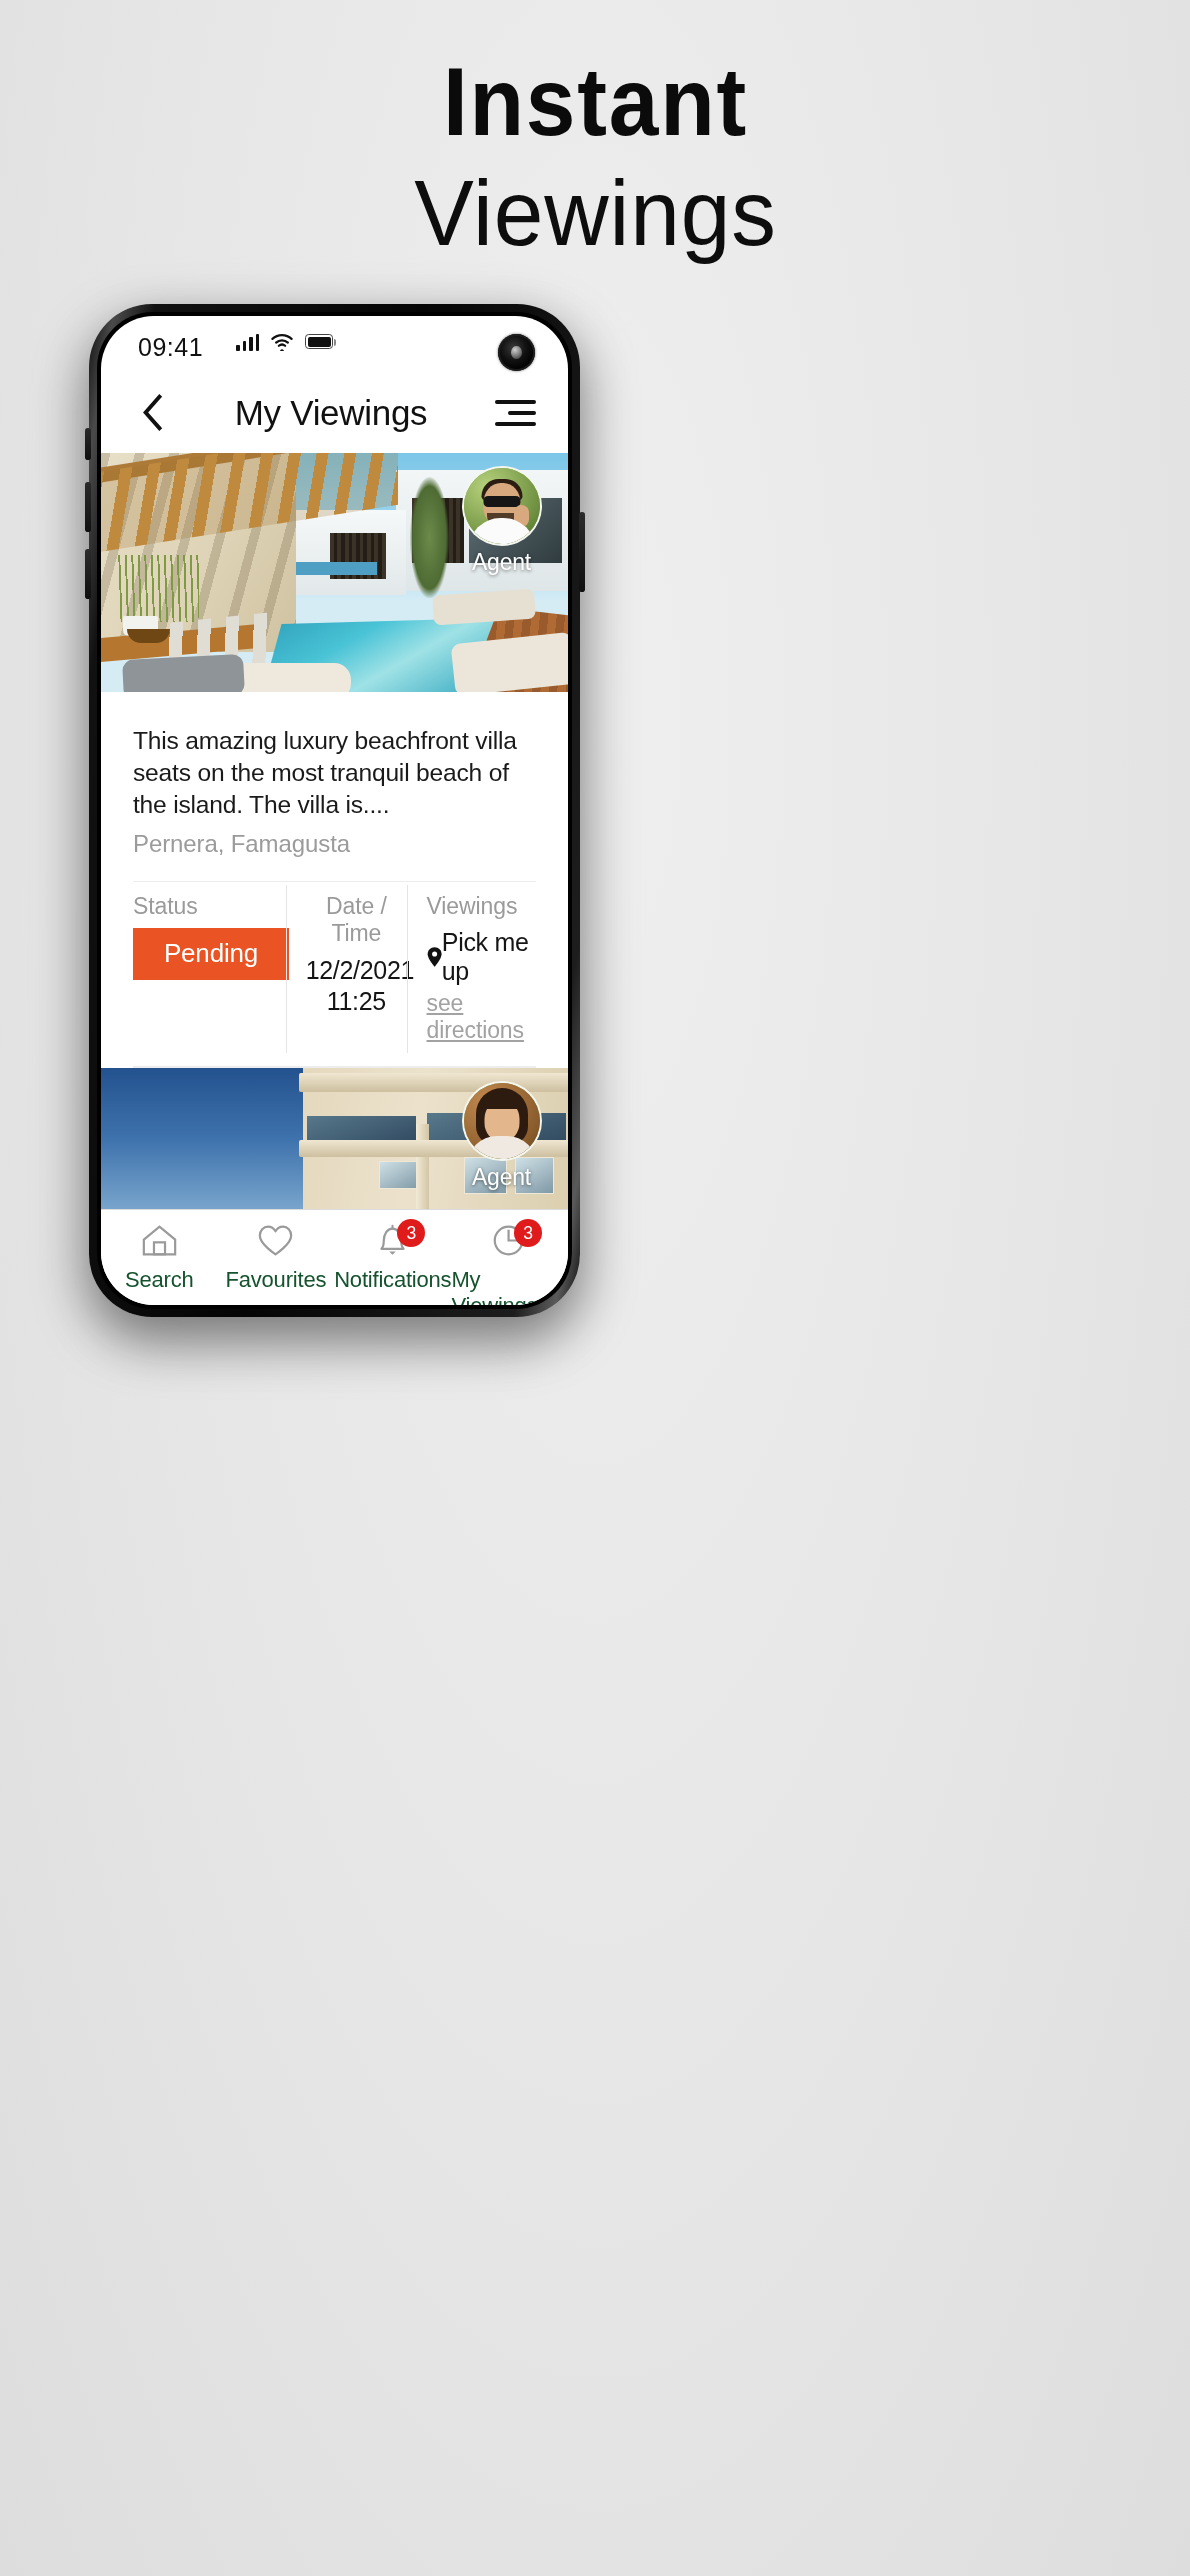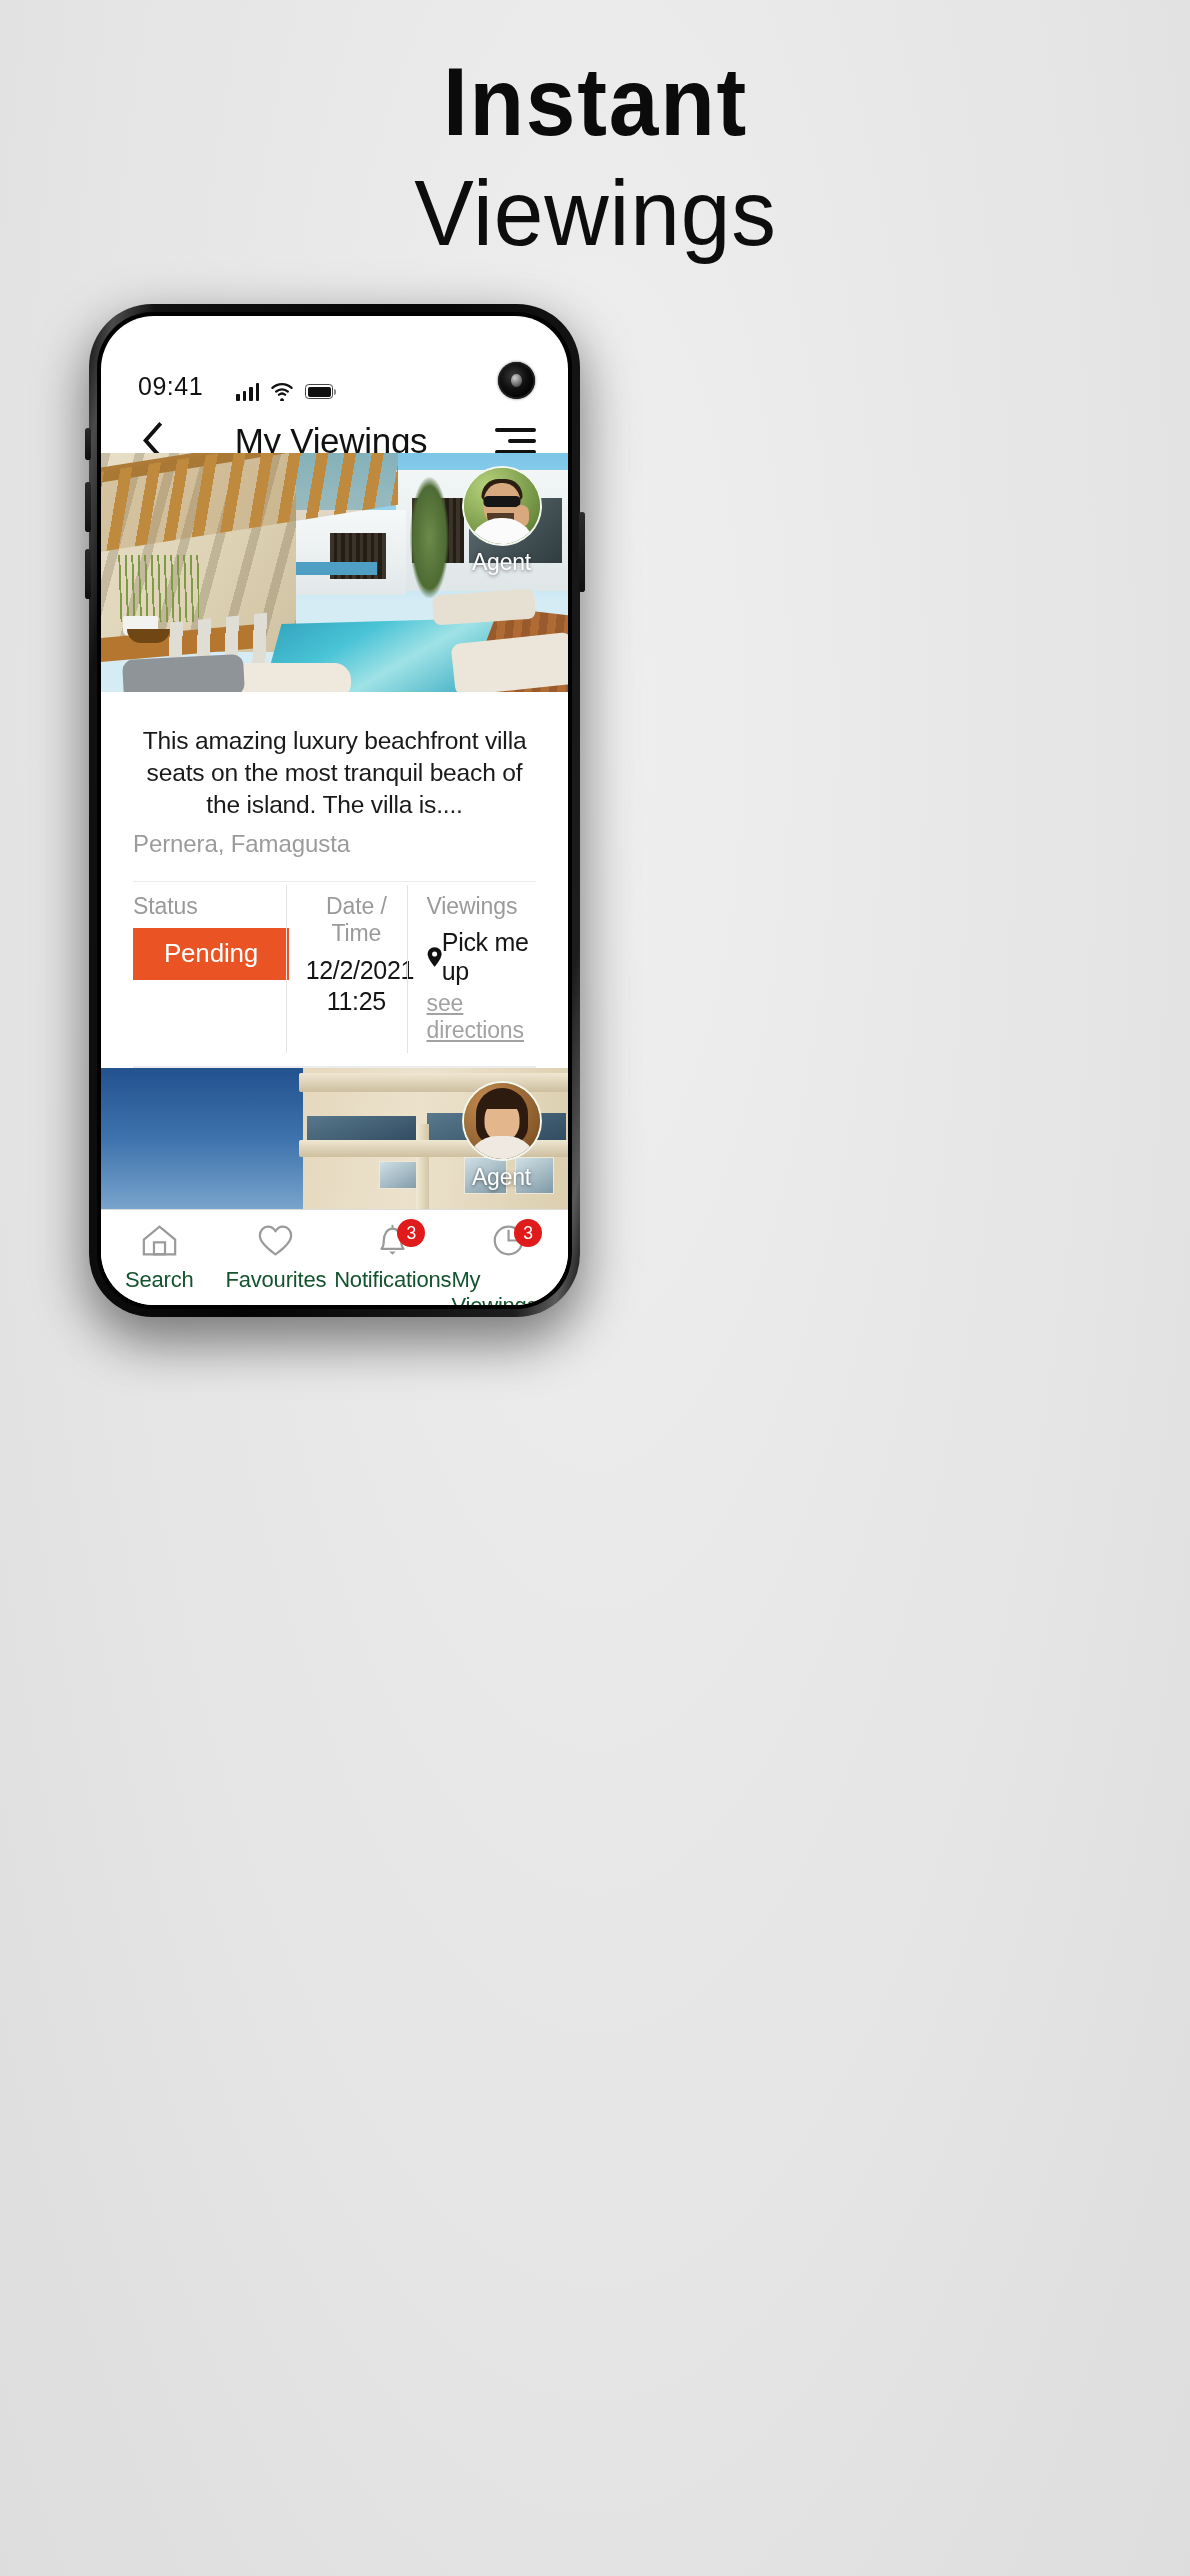--- a/index.html
+++ b/index.html
@@ -102,24 +102,23 @@
   .btn-side { position:absolute; background:linear-gradient(180deg,#2a2a2a,#101010); border-radius:2.8px; z-index:11;}
   .btn-vol-up { left:85px; top:482px; width:5.6px; height:50px; }
   .btn-vol-dn { left:85px; top:549px; width:5.6px; height:50px; }
   .btn-silent { left:85px; top:428px; width:5.6px; height:32px; }
   .btn-power  { left:579px; top:512px; width:5.6px; height:80px; }
 
   
   .statusbar {
     height: 57px;
     display: flex;
-    align-items: flex-end;
+    align-items: flex-start;
     padding: 16.7px 37px 0 37px;
     position: relative;
-    margin-top: 28px;
   }
   .status-time {
     font-size: 25px;
     font-weight: 400;
     color: #111;
     letter-spacing: 0.5px;
   }
   .status-icons {
     display: flex;
     align-items: center;
@@ -323,21 +322,20 @@
     line-height: 39px;
   }
   .dots { display:flex; gap:9.3px; align-items:center; padding-top:11px; cursor:pointer;}
   .dots i { width:14px; height:14px; border-radius:50%; background:#121212; display:block;}
   .card-desc {
     margin-top: 9.3px;
     font-size: 24.6px;
     line-height: 32px;
     color: #1a1a1a;
     letter-spacing: -0.2px;
-    text-align: center;
   }
   .card-loc {
     margin-top: 8.3px;
     font-size: 24px;
     color: #9b9b9b;
     letter-spacing: -0.1px;
   }
 
   
   .meta {

